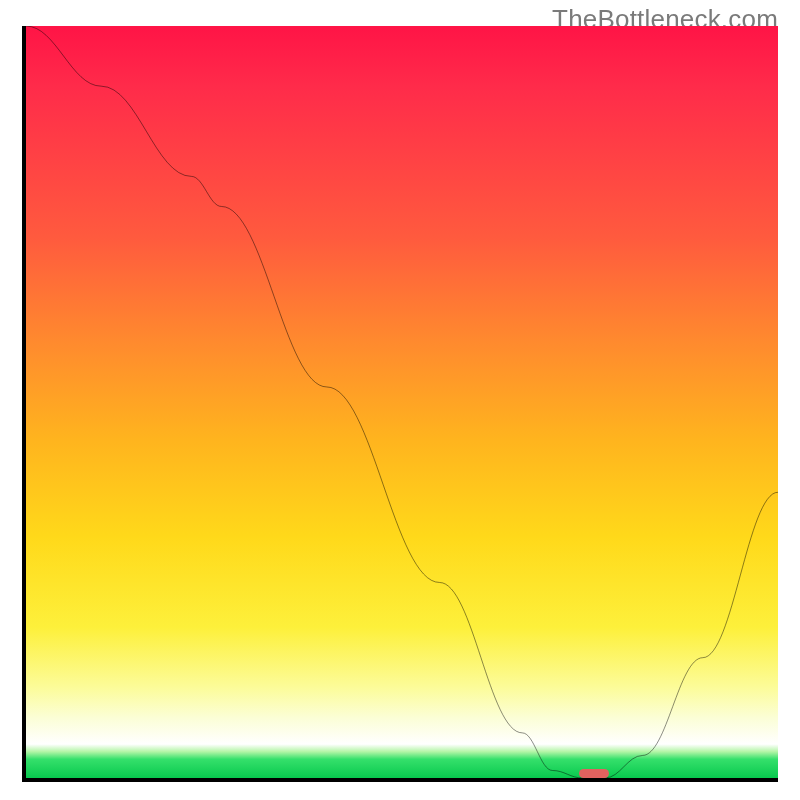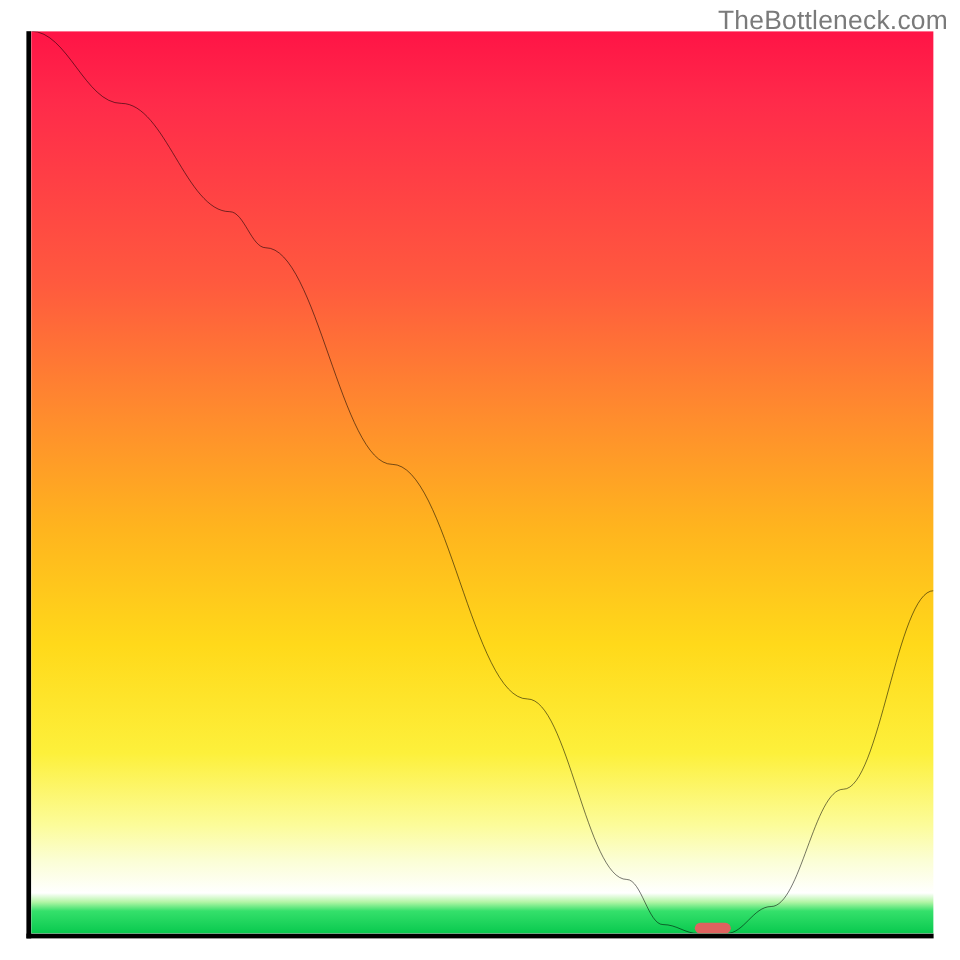--- a/index.html
+++ b/index.html
@@ -11,23 +11,23 @@
     font-family: Arial, Helvetica, sans-serif;
   }
   .frame {
     position: relative;
     width: 800px;
     height: 800px;
   }
   .watermark {
     position: absolute;
     top: 4px;
-    right: 10px;
+    right: 22px;
     color: #7a7a7a;
-    font-size: 22px;
+    font-size: 26px;
     font-weight: 500;
     letter-spacing: 0.2px;
   }
   .plot-area {
     position: absolute;
     left: 22px;
     top: 26px;
     width: 756px;
     height: 756px;
     box-sizing: border-box;

